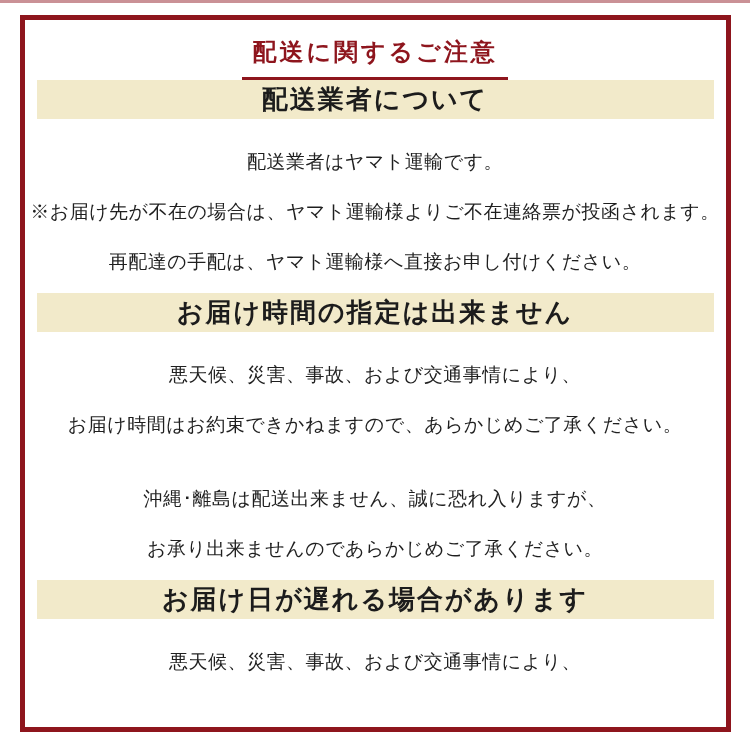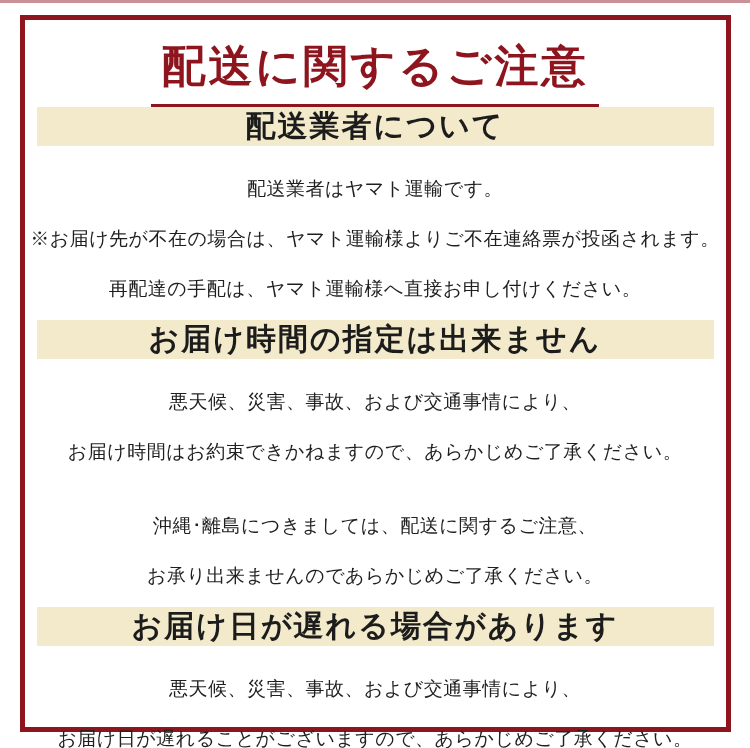--- a/index.html
+++ b/index.html
@@ -26,37 +26,37 @@
     margin: 12px auto 0;
     border: 5px solid var(--dark-red, #8e151d);
     background: #ffffff;
   }
   .title-wrap {
     text-align: center;
     padding-top: 16px;
   }
   .page-title {
     display: inline-block;
-    font-size: 44px;
+    font-size: 24px;
     font-weight: bold;
     letter-spacing: 3px;
     color: var(--dark-red, #8e151d);
     border-bottom: 3px solid var(--dark-red, #8e151d);
     padding: 0 10px 9px;
     line-height: 1.35;
   }
   .section-heading {
     box-sizing: border-box;
     margin: 0 12px;
     height: 39px;
     background: var(--beige, #f2eaca);
     display: flex;
     align-items: center;
     justify-content: center;
-    font-size: 30px;
+    font-size: 26px;
     font-weight: bold;
     letter-spacing: 2px;
     color: #1c1c1c;
   }
   .section:first-of-type .section-heading {
     margin-top: 31px;
   }
   .section-body {
     padding: 9px 0 15px;
     text-align: center;
@@ -97,26 +97,25 @@
   <div class="section">
     <div class="section-heading">お届け時間の指定は出来ません</div>
     <div class="section-body">
       <div class="body-line">悪天候、災害、事故、および交通事情により、</div>
       <div class="body-line">お届け時間はお約束できかねますので、あらかじめご了承ください。</div>
     </div>
   </div>
 
   <div class="section">
     <div class="section-body">
-      <div class="body-line">沖縄･離島につきましては、配送に関するご注意、</div>
+      <div class="body-line">沖縄･離島は配送出来ません、誠に恐れ入りますが、</div>
       <div class="body-line">お承り出来ませんのであらかじめご了承ください。</div>
     </div>
   </div>
 
   <div class="section">
     <div class="section-heading">お届け日が遅れる場合があります</div>
     <div class="section-body">
       <div class="body-line">悪天候、災害、事故、および交通事情により、</div>
-      <div class="body-line">お届け日が遅れることがございますので、あらかじめご了承ください。</div>
     </div>
   </div>
 
 </div>
 
 </body></html>

